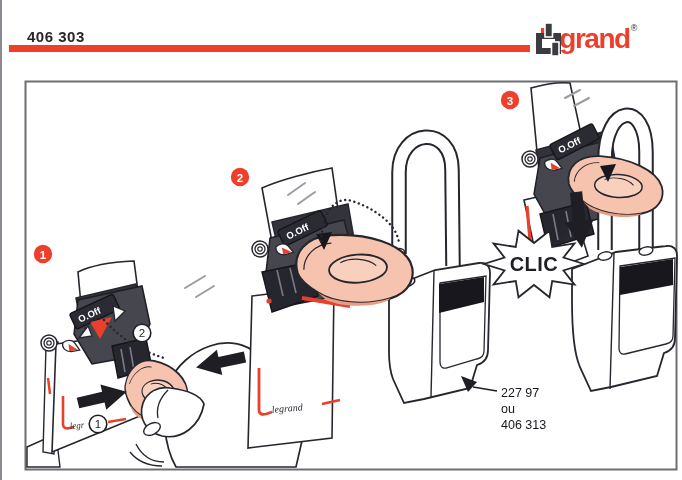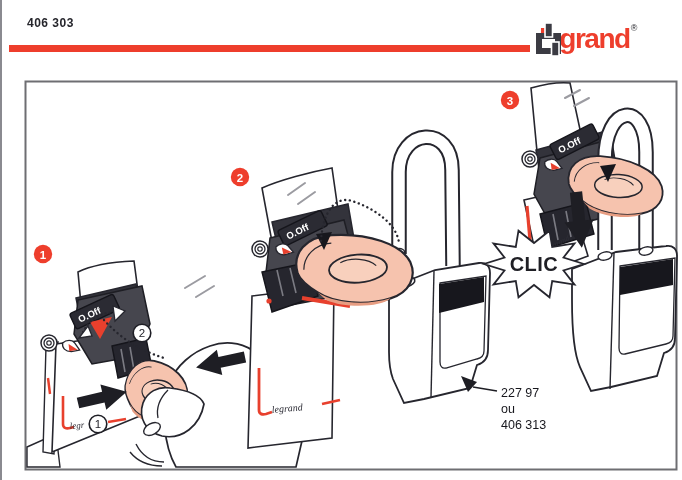--- a/index.html
+++ b/index.html
@@ -1,19 +1,19 @@
 <!DOCTYPE html>
 <html><head>
 <meta charset="utf-8">
 <style>
   html,body{margin:0;padding:0;background:#ffffff;}
   .page{position:relative;width:682px;height:480px;background:#ffffff;overflow:hidden;
         font-family:"Liberation Sans",sans-serif;}
   .page-edge{position:absolute;left:0;top:0;width:2px;height:480px;background:#8a8a90;}
-  .product-ref{position:absolute;left:27px;top:16px;font-size:12px;font-weight:bold;
+  .product-ref{position:absolute;left:27px;top:28px;font-size:15px;font-weight:bold;
         color:#26262c;letter-spacing:0.5px;text-align:right;}
   .rule{position:absolute;left:9px;top:45px;width:521px;height:7px;background:#ee3e2c;}
   .logo{position:absolute;left:535px;top:22px;display:flex;align-items:flex-start;}
   .logo-text{font-size:28px;font-weight:bold;color:#ee3e2c;letter-spacing:-1.5px;
         line-height:34px;margin-left:4px;}
   .logo-reg{font-size:9px;color:#26262c;font-weight:normal;margin-left:1px;line-height:12px;}
   svg{position:absolute;left:0;top:0;}
   .svgt{font-family:"Liberation Sans",sans-serif;}
   .script{font-family:"Liberation Serif",serif;font-style:italic;}
 </style>

